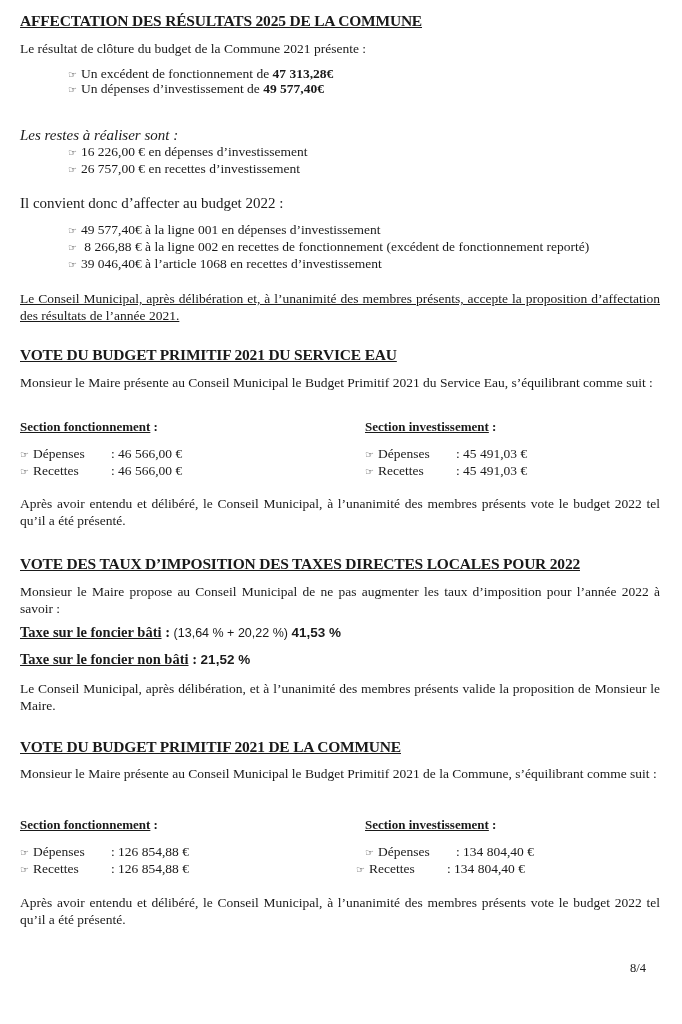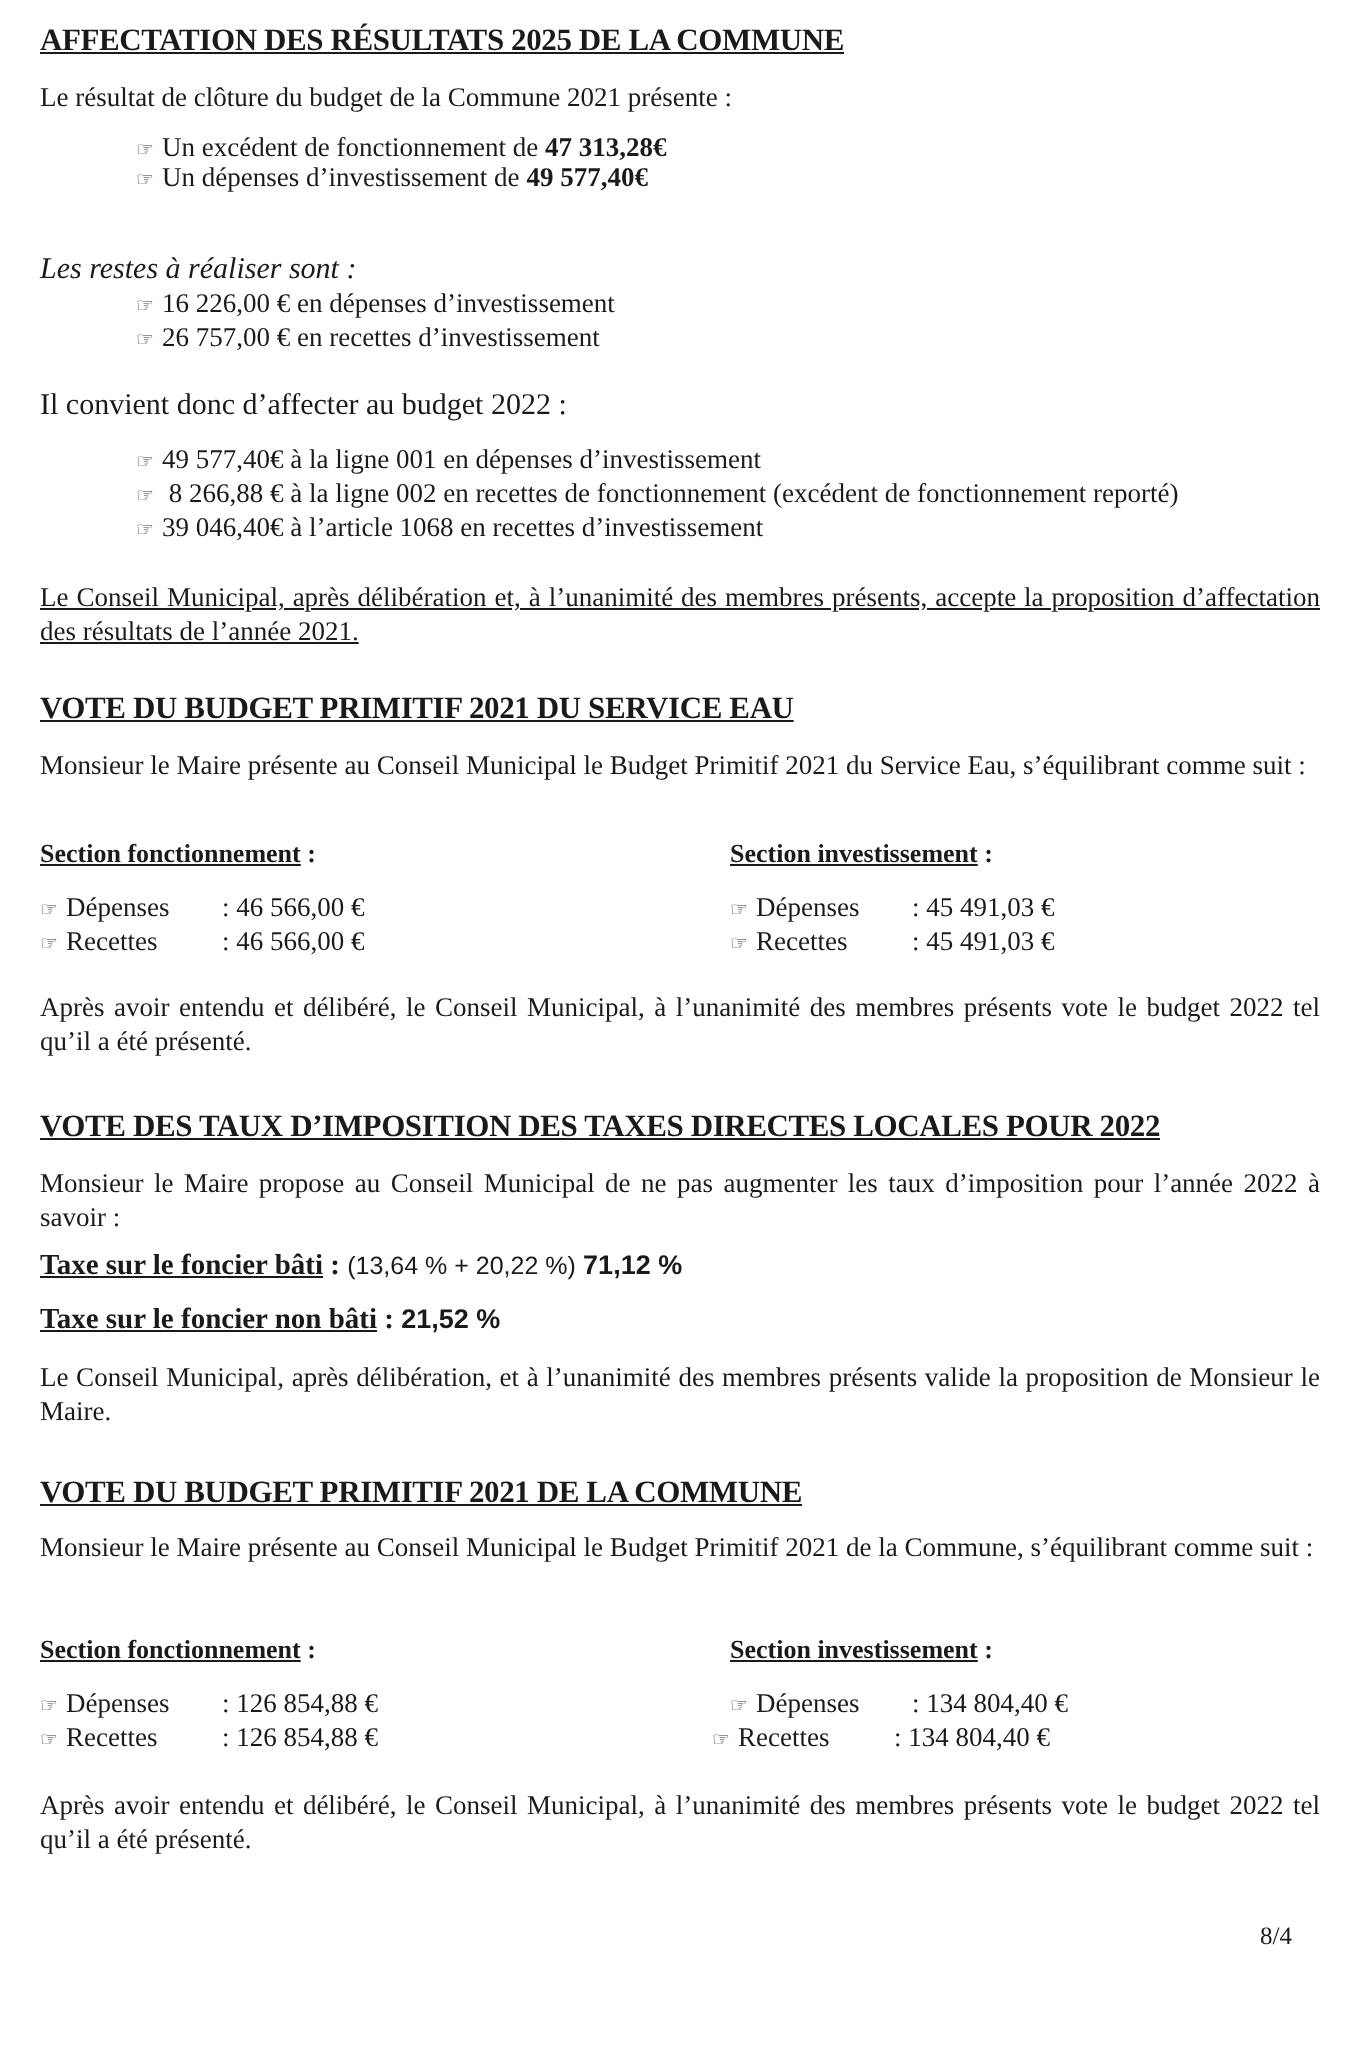--- a/index.html
+++ b/index.html
@@ -49,21 +49,21 @@
 <div class="abs row" style="left:20px;top:445px;"><span class="hand">☞</span><span class="lbl">Dépenses</span><span>: 46 566,00 €</span></div>
 <div class="abs row" style="left:20px;top:462px;"><span class="hand">☞</span><span class="lbl">Recettes</span><span>: 46 566,00 €</span></div>
 <div class="abs row r" style="left:365px;top:445px;"><span class="hand">☞</span><span class="lbl">Dépenses</span><span>: 45 491,03 €</span></div>
 <div class="abs row r" style="left:365px;top:462px;"><span class="hand">☞</span><span class="lbl">Recettes</span><span>: 45 491,03 €</span></div>
 
 <div class="abs p" style="top:495px;">Après avoir entendu et délibéré, le Conseil Municipal, à l’unanimité des membres présents vote le budget 2022 tel qu’il a été présenté.</div>
 
 <div class="abs h" style="left:20px;top:555px;">VOTE DES TAUX D’IMPOSITION DES TAXES DIRECTES LOCALES POUR 2022</div>
 <div class="abs p" style="top:583px;">Monsieur le Maire propose au Conseil Municipal de ne pas augmenter les taux d’imposition pour l’année 2022 à savoir :</div>
 
-<div class="abs tax" style="left:20px;top:624px;"><u>Taxe sur le foncier bâti</u><span> : </span><span class="pc">(13,64 % + 20,22 %)</span> <span class="pcb">71,12 %</span></div>
+<div class="abs tax" style="left:20px;top:624px;"><u>Taxe sur le foncier bâti</u><span> : </span><span class="pc">(13,64 % + 20,22 %)</span> <span class="pcb">41,53 %</span></div>
 <div class="abs tax" style="left:20px;top:651px;"><u>Taxe sur le foncier non bâti</u><span> : </span><span class="pcb">21,52 %</span></div>
 
 <div class="abs p" style="top:680px;">Le Conseil Municipal, après délibération, et à l’unanimité des membres présents valide la proposition de Monsieur le Maire.</div>
 
 <div class="abs h" style="left:20px;top:738px;">VOTE DU BUDGET PRIMITIF 2021 DE LA COMMUNE</div>
 <div class="abs p" style="top:765px;">Monsieur le Maire présente au Conseil Municipal le Budget Primitif 2021 de la Commune, s’équilibrant comme suit :</div>
 
 <div class="abs sec" style="left:20px;top:816px;"><u>Section fonctionnement</u><span> :</span></div>
 <div class="abs sec" style="left:365px;top:816px;"><u>Section investissement</u><span> :</span></div>
 

